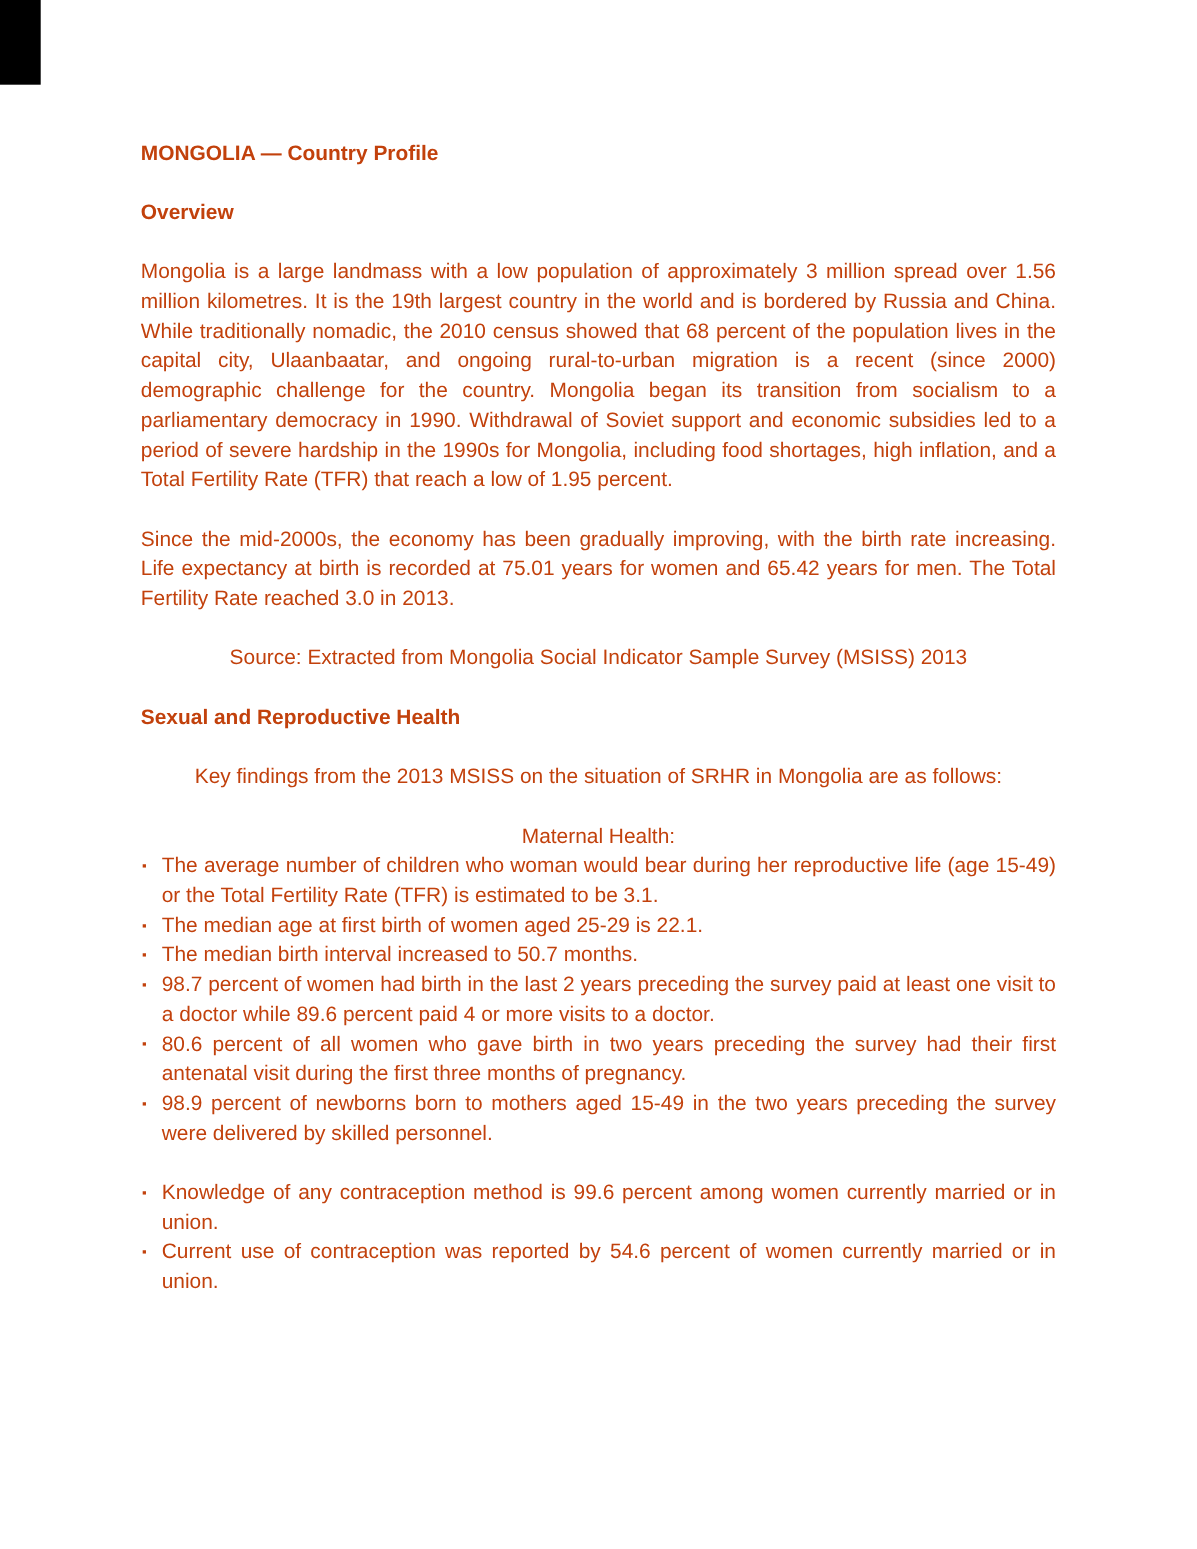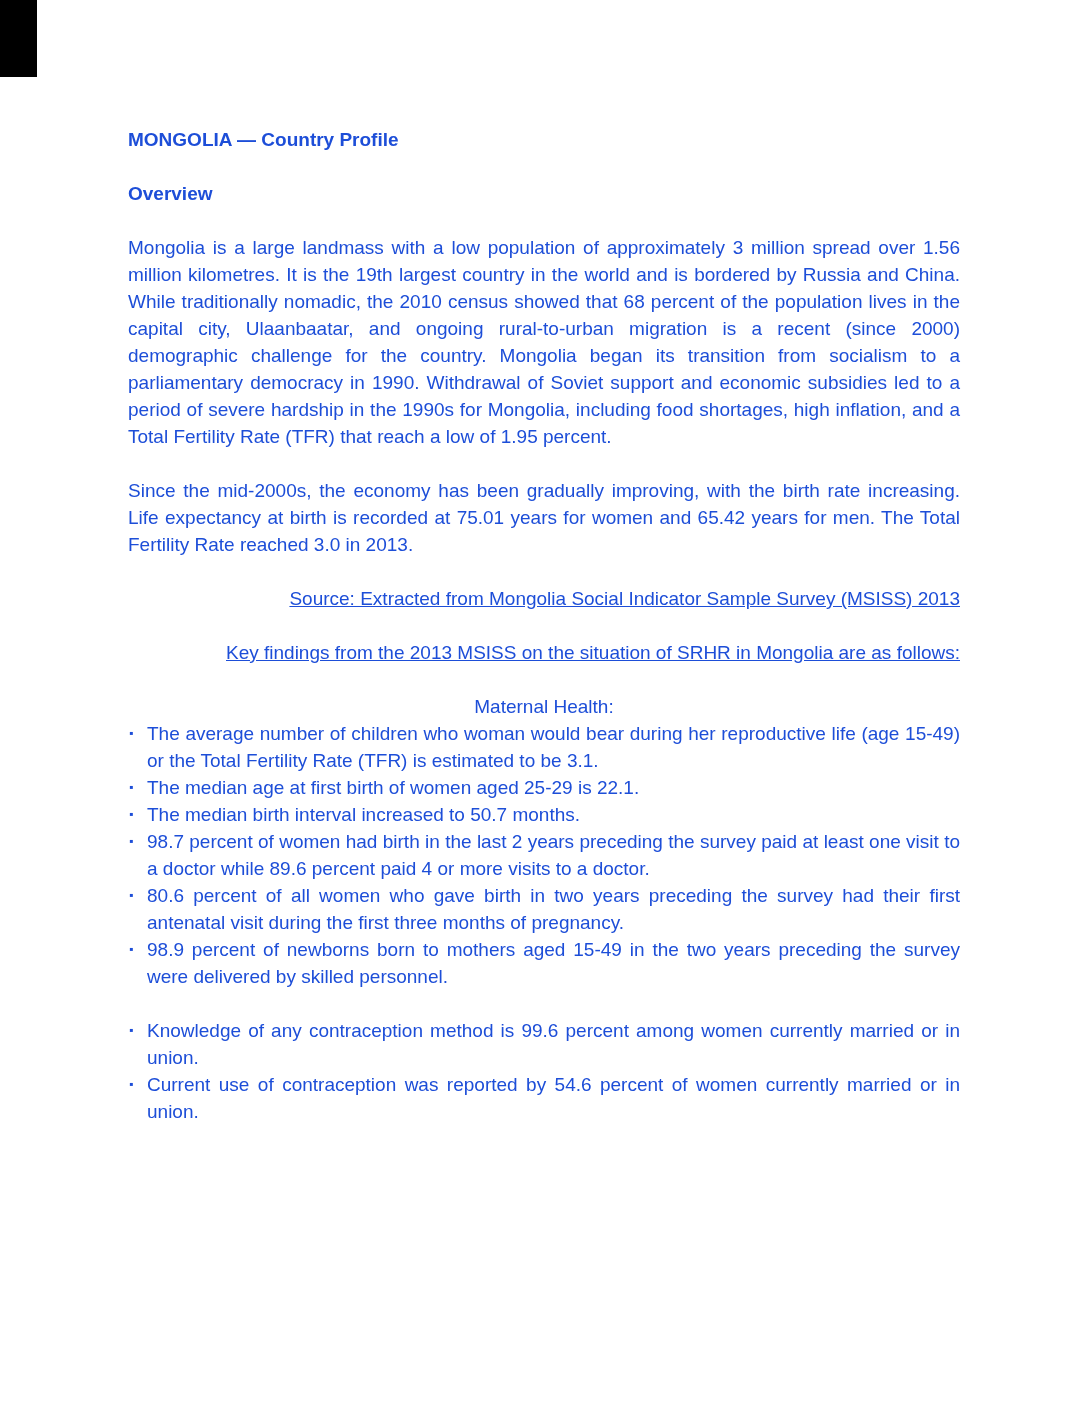--- a/index.html
+++ b/index.html
@@ -6,21 +6,21 @@
     margin: 0;
     padding: 0;
     background: #ffffff;
   }
   .page {
     position: relative;
     width: 1088px;
     height: 1408px;
     background: #ffffff;
     font-family: "Liberation Sans", sans-serif;
-    color: #1d4ed8;
+    color: #c2410c;
     overflow: hidden;
   }
   .scan-corner {
     position: absolute;
     left: 0;
     top: 0;
     width: 37px;
     height: 77px;
     background: #000000;
   }
@@ -36,22 +36,21 @@
     margin: 0 0 27px 0;
   }
   .heading {
     font-weight: bold;
     text-align: left;
   }
   .para {
     text-align: justify;
   }
   .plain {
-    text-align: right;
-    text-decoration: underline;
+    text-align: center;
   }
   ul.bullets {
     list-style: none;
     margin: 0 0 27px 0;
     padding: 0;
   }
   ul.bullets li {
     position: relative;
     padding-left: 19px;
     text-align: justify;
@@ -80,20 +79,21 @@
     <div class="block heading">MONGOLIA — Country Profile</div>
 
     <div class="block heading">Overview</div>
 
     <div class="block para">Mongolia is a large landmass with a low population of approximately 3 million spread over 1.56 million kilometres. It is the 19th largest country in the world and is bordered by Russia and China. While traditionally nomadic, the 2010 census showed that 68 percent of the population lives in the capital city, Ulaanbaatar, and ongoing rural-to-urban migration is a recent (since 2000) demographic challenge for the country. Mongolia began its transition from socialism to a parliamentary democracy in 1990. Withdrawal of Soviet support and economic subsidies led to a period of severe hardship in the 1990s for Mongolia, including food shortages, high inflation, and a Total Fertility Rate (TFR) that reach a low of 1.95 percent.</div>
 
     <div class="block para">Since the mid-2000s, the economy has been gradually improving, with the birth rate increasing. Life expectancy at birth is recorded at 75.01 years for women and 65.42 years for men. The Total Fertility Rate reached 3.0 in 2013.</div>
 
     <div class="block plain">Source: Extracted from Mongolia Social Indicator Sample Survey (MSISS) 2013</div>
 
+    <div class="block heading">Sexual and Reproductive Health</div>
 
     <div class="block plain">Key findings from the 2013 MSISS on the situation of SRHR in Mongolia are as follows:</div>
 
     <div class="list-label">Maternal Health:</div>
     <ul class="bullets">
       <li>The average number of children who woman would bear during her reproductive life (age 15-49) or the Total Fertility Rate (TFR) is estimated to be 3.1.</li>
       <li>The median age at first birth of women aged 25-29 is 22.1.</li>
       <li>The median birth interval increased to 50.7 months.</li>
       <li>98.7 percent of women had birth in the last 2 years preceding the survey paid at least one visit to a doctor while 89.6 percent paid 4 or more visits to a doctor.</li>
       <li>80.6 percent of all women who gave birth in two years preceding the survey had their first antenatal visit during the first three months of pregnancy.</li>

